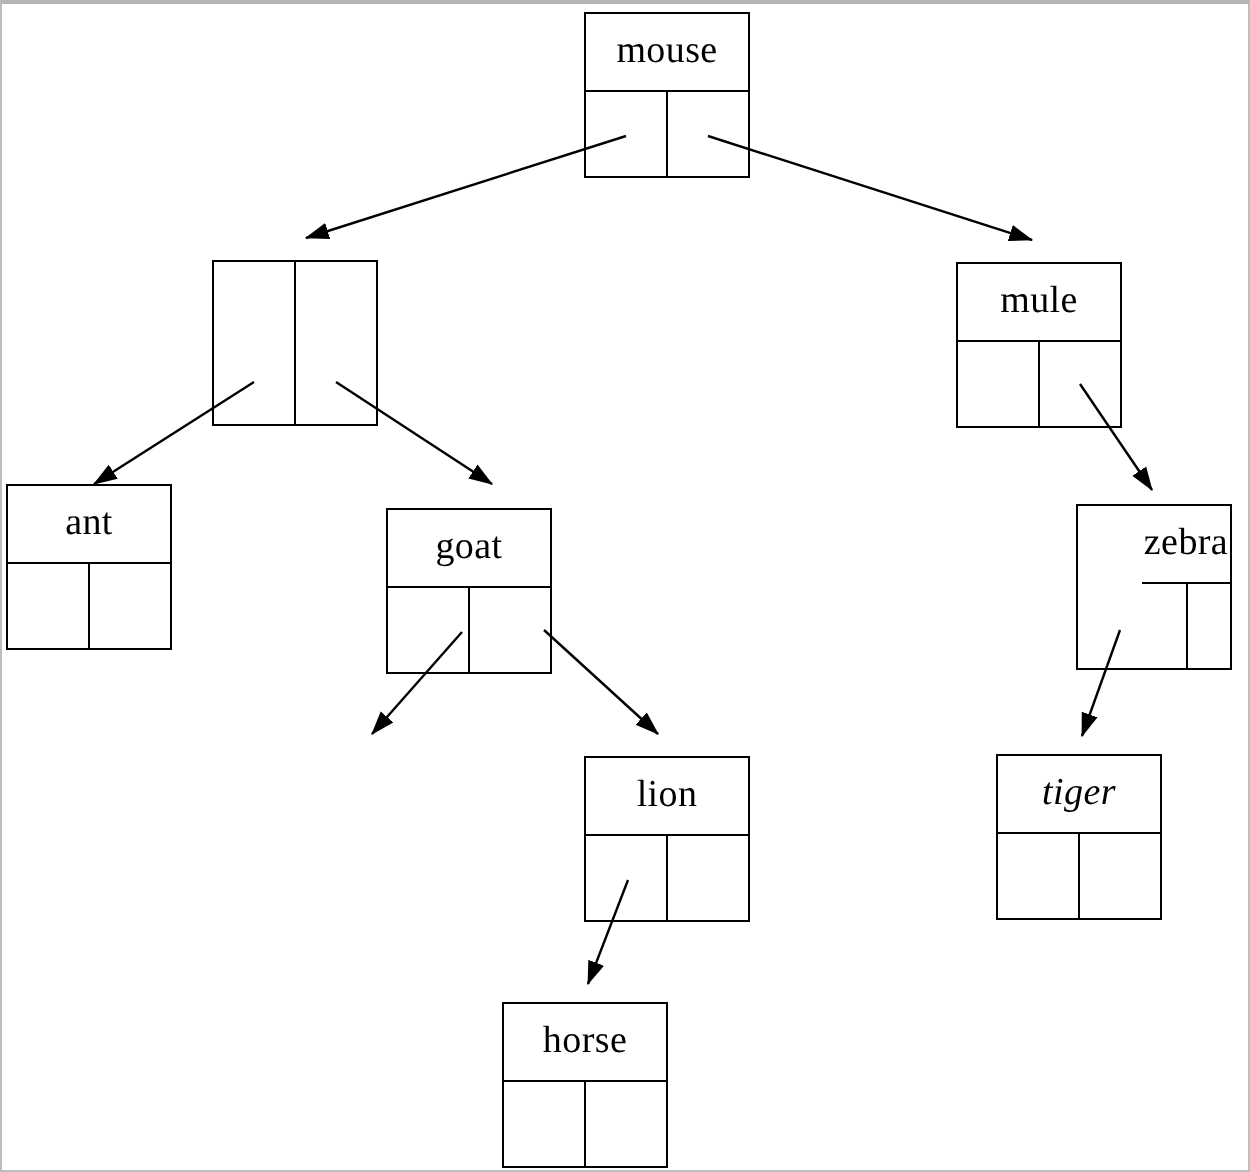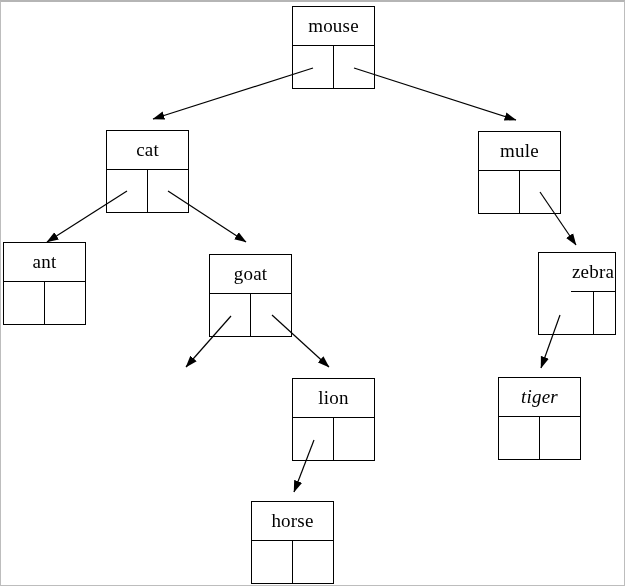--- a/index.html
+++ b/index.html
@@ -61,21 +61,20 @@
 
   <div class="node" style="left:291px; top:4px;">
     <div class="node-label">mouse</div>
     <div class="node-cells">
       <div class="cell cell-left"></div>
       <div class="cell"></div>
     </div>
   </div>
 
   <div class="node" style="left:105px; top:128px;">
-    <div class="node-label">cat</div>
     <div class="node-cells">
       <div class="cell cell-left"></div>
       <div class="cell"></div>
     </div>
   </div>
 
   <div class="node" style="left:477px; top:129px;">
     <div class="node-label">mule</div>
     <div class="node-cells">
       <div class="cell cell-left"></div>
@@ -84,21 +83,21 @@
   </div>
 
   <div class="node" style="left:2px; top:240px;">
     <div class="node-label">ant</div>
     <div class="node-cells">
       <div class="cell cell-left"></div>
       <div class="cell"></div>
     </div>
   </div>
 
-  <div class="node" style="left:208px; top:252px;">
+  <div class="node" style="left:192px; top:252px;">
     <div class="node-label">goat</div>
     <div class="node-cells">
       <div class="cell cell-left"></div>
       <div class="cell"></div>
     </div>
   </div>
 
   <div class="node node--zebra" style="left:537px; top:250px;">
     <div class="node-label">zebra</div>
     <div class="node-cells">

